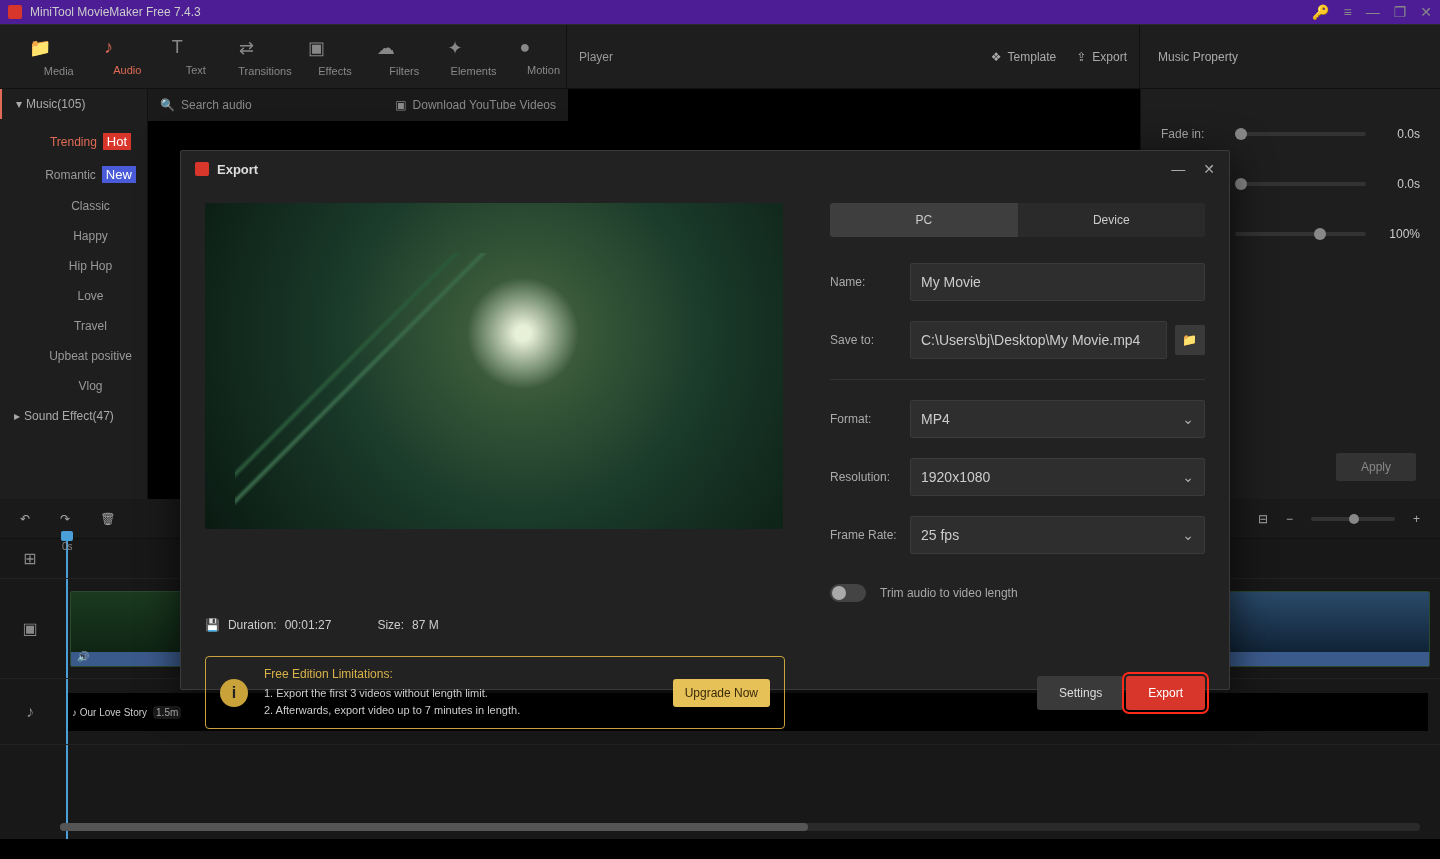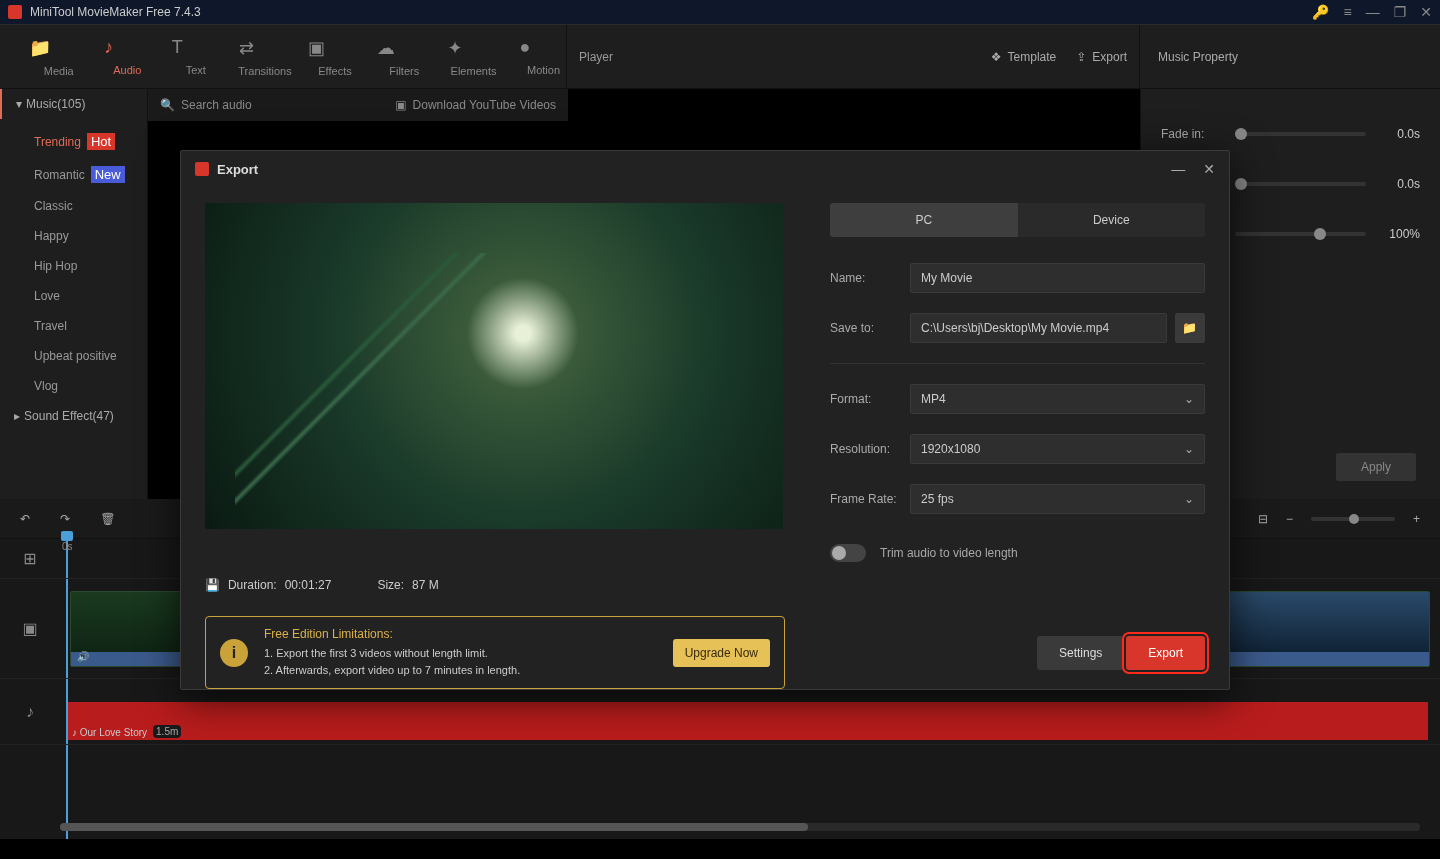--- a/index.html
+++ b/index.html
@@ -1,19 +1,19 @@
 <!DOCTYPE html>
 <html><head>
 <meta charset="utf-8">
 <style>
 * { margin:0; padding:0; box-sizing:border-box; }
 body { width:1440px; height:859px; background:#000; font-family:Arial,sans-serif; color:#a8a8a8; font-size:12px; overflow:hidden; position:relative; }
 
 
-.titlebar { height:25px; background:#0f172a; display:flex; align-items:center; padding:0 8px; border-bottom:1px solid #2a2a2a; }
+.titlebar { height:25px; background:#4c1d95; display:flex; align-items:center; padding:0 8px; border-bottom:1px solid #2a2a2a; }
 .titlebar .logo { width:14px; height:14px; background:#d9362b; border-radius:2px; margin-right:8px; }
 .titlebar .title { color:#ccc; font-size:12px; flex:1; }
 .titlebar .ctrl { display:flex; gap:14px; align-items:center; }
 .titlebar .ctrl span { color:#888; cursor:pointer; font-size:14px; }
 .key { color:#d9a62b; }
 
 
 .toolbar { height:64px; background:#1e1e1e; display:flex; border-bottom:1px solid #111; }
 .toolbar-left { width:566px; display:flex; padding:0 6px; }
 .toolbar-btn { width:70px; display:flex; flex-direction:column; align-items:center; justify-content:center; color:#888; cursor:pointer; gap:6px; }
@@ -23,21 +23,21 @@
 .toolbar-mid { flex:1; display:flex; align-items:center; padding:0 12px; gap:20px; border-left:1px solid #111; border-right:1px solid #111; }
 .toolbar-mid .player-label { flex:1; font-size:12px; color:#999; }
 .toolbar-mid .tbtn { display:flex; align-items:center; gap:6px; cursor:pointer; color:#aaa; font-size:12px; }
 .toolbar-right { width:300px; display:flex; align-items:center; padding:0 18px; color:#aaa; font-size:12px; }
 
 
 .sidebar { position:absolute; left:0; top:89px; width:148px; height:410px; background:#1e1e1e; border-right:1px solid #111; }
 .sidebar .cat { padding:8px 14px; color:#aaa; font-size:12px; display:flex; align-items:center; gap:4px; }
 .sidebar .active-border { border-left:3px solid #e06b56; margin-left:-1px; }
 .sidebar .items { padding:6px 0 0 34px; }
-.sidebar .items div { padding:8px 0; color:#999; font-size:12px; cursor:pointer; display:flex; align-items:center; gap:6px; }
+.sidebar .items div { padding:8px 0; color:#999; font-size:12px; cursor:pointer; display:flex; align-items:center; gap:6px;justify-content:center; }
 .sidebar .items .sel { color:#e06b56; }
 .badge { font-size:13px; padding:1px 4px; border-radius:0; }
 .badge.hot { background:#d9362b; color:#fff; }
 .badge.new { background:#4a5bd9; color:#fff; }
 
 
 .content-bar { position:absolute; left:148px; top:89px; right:872px; height:32px; background:#1a1a1a; display:flex; align-items:center; padding:0 12px; gap:12px; color:#888; font-size:12px; }
 .content-bar .search { flex:1; display:flex; align-items:center; gap:6px; }
 
 
@@ -58,21 +58,21 @@
 
 
 .timeline { position:absolute; left:0; top:539px; width:100%; height:300px; background:#181818; }
 .tl-row { position:relative; height:100px; border-bottom:1px solid #222; display:flex; }
 .tl-row-icon { width:60px; display:flex; align-items:center; justify-content:center; color:#888; font-size:16px; }
 .tl-clips { position:relative; flex:1; }
 .clip { position:absolute; top:12px; height:76px; background:#1a3a1f; border-radius:2px; }
 .clip.video { background:linear-gradient(#1a3a1f,#0d2012); border:1px solid #2a4a2f; }
 .clip .spk { position:absolute; bottom:4px; left:6px; color:#ccc; font-size:10px; }
 .clip .bar { position:absolute; bottom:0; left:0; right:0; height:14px; background:#3b5a8c; }
-.audio-clip { position:absolute; top:23px; height:38px; background:#b91c1c; left:8px; display:flex; align-items:flex-end; padding:2px 4px; gap:6px; }
+.audio-clip { position:absolute; top:14px; height:38px; background:#000000; left:8px; display:flex; align-items:center; padding:2px 4px; gap:6px; }
 .audio-clip .aname { color:#ccc; font-size:10px; }
 .audio-clip .dur { background:#1a1a1a; color:#aaa; font-size:10px; padding:1px 3px; border-radius:4px; }
 .playhead { position:absolute; left:66px; top:0; width:2px; height:300px; background:#4a9fd9; }
 .playhead::before { content:''; position:absolute; top:-8px; left:-5px; width:12px; height:10px; background:#4a9fd9; border-radius:2px; }
 .tl-scroll { position:absolute; bottom:8px; left:60px; right:20px; height:8px; background:#2a2a2a; border-radius:4px; }
 .tl-scroll .th { height:100%; width:55%; background:#555; border-radius:4px; }
 
 
 .modal { position:absolute; left:180px; top:150px; width:1050px; height:540px; background:#222; border:1px solid #3a3a3a; border-radius:2px; box-shadow:0 8px 40px rgba(0,0,0,0.7); z-index:100; }
 .modal-header { height:36px; display:flex; align-items:center; padding:0 14px; gap:8px; }
@@ -82,21 +82,21 @@
 .modal-header .mctrl span { color:#aaa; cursor:pointer; font-size:14px; }
 .modal-body { display:flex; padding:16px 24px 12px 24px; gap:26px; }
 .preview { width:578px; height:326px; background:#0a1a0a; border-radius:2px; background:radial-gradient(circle at 55% 40%, #e8f0d8 2%, #3a5a3a 15%, #1a3a2a 50%, #0a1a12 100%); position:relative; overflow:hidden; }
 .preview::after { content:''; position:absolute; left:30px; top:50px; width:280px; height:260px; background:linear-gradient(135deg, transparent 40%, #2a5a3a 41%, transparent 42%, transparent 45%, #3a6a4a 46%, transparent 47%); }
 .form { flex:1;margin-left:21px; }
 .tabs { display:flex; height:34px; background:#2a2a2a; border-radius:3px; overflow:hidden; margin-bottom:26px; }
 .tabs .tab { flex:1; display:flex; align-items:center; justify-content:center; color:#ccc; font-size:12px; cursor:pointer; }
 .tabs .tab.active { background:#3e3e3e; }
 .field { display:flex; align-items:center; margin-bottom:20px; gap:8px; }
 .field .flabel { width:72px; color:#aaa; font-size:12px; }
-.field .finput { flex:1; height:30px; background:#2e2e2e; border:1px solid #3a3a3a; border-radius:2px; padding:0 10px; color:#ccc; font-size:12px; display:flex; align-items:center; justify-content:space-between; }
+.field .finput { flex:1; height:38px; background:#2e2e2e; border:1px solid #3a3a3a; border-radius:2px; padding:0 10px; color:#ccc; font-size:14px; display:flex; align-items:center; justify-content:space-between; }
 .field .ficon { width:30px; height:30px; background:#3a3a3a; border-radius:2px; display:flex; align-items:center; justify-content:center; color:#ccc; cursor:pointer; font-size:12px; }
 .field .chev { color:#aaa; }
 .divider { height:1px; background:#333; margin:0 0 20px 0; }
 .toggle-row { display:flex; align-items:center; gap:14px; margin-top:30px; }
 .toggle { width:36px; height:18px; background:#444; border-radius:9px; position:relative; cursor:pointer; }
 .toggle::after { content:''; position:absolute; left:2px; top:2px; width:14px; height:14px; background:#aaa; border-radius:50%; }
 .meta-row { padding:4px 24px 14px 24px; display:flex; align-items:center; gap:8px; color:#ccc; font-size:12px; }
 .meta-row .mgap { width:30px; }
 .footer-box { margin:10px 24px 14px 24px; display:flex; align-items:center; }
 .upsell { flex:none; width:580px; border:1px solid #c9a23a; border-radius:4px; padding:10px 14px; display:flex; align-items:center; gap:16px; }

